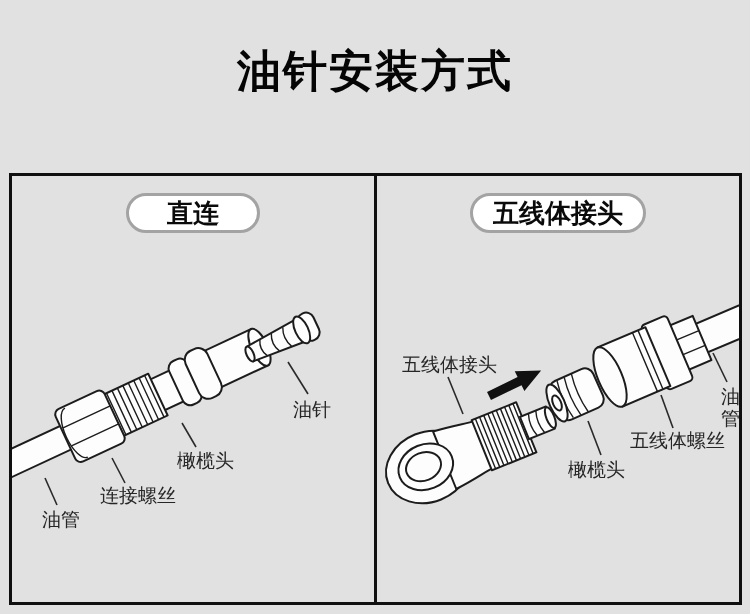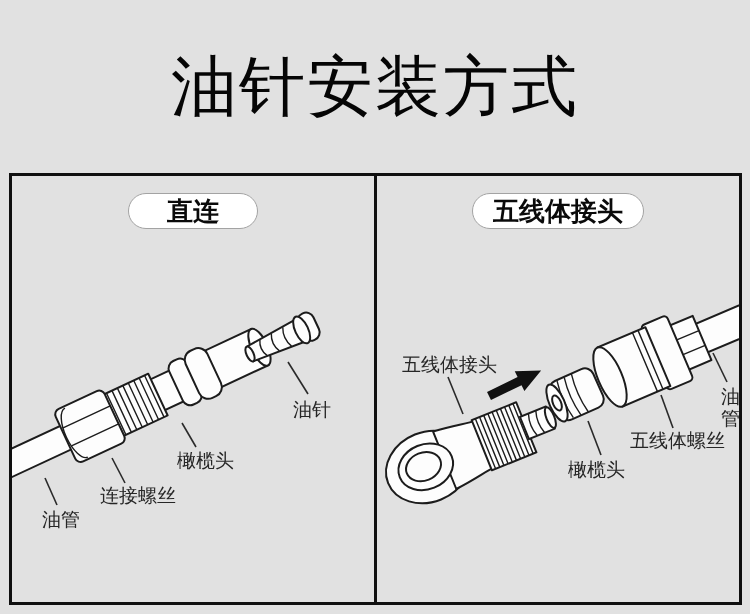--- a/index.html
+++ b/index.html
@@ -5,36 +5,36 @@
   html,body{margin:0;padding:0;}
   body{
     width:750px;height:614px;
     background:#e1e1e1;
     font-family:"Liberation Sans","DejaVu Sans",sans-serif;
     position:relative;overflow:hidden;
   }
   .title{
     position:absolute;top:42px;left:0;right:0;
     text-align:center;
-    font-size:66px;font-weight:400;color:#050505;
+    font-size:44px;font-weight:700;color:#050505;
     letter-spacing:2px;
   }
   .panels{
     position:absolute;left:9px;top:173px;
     width:733px;height:432px;
     box-sizing:border-box;
     border:3px solid #0f0f0f;
     display:flex;
   }
   .panel{position:relative;height:100%;box-sizing:border-box;}
   .panel.left{width:365px;border-right:3px solid #0f0f0f;}
   .panel.right{flex:1;}
   .badge{
     position:absolute;top:17px;left:50%;transform:translateX(-50%);
-    background:#ffffff;border:1px solid #a3a3a3;border-radius:21px;
+    background:#ffffff;border:3px solid #a3a3a3;border-radius:21px;
     min-width:88px;text-align:center;
     padding:1px 20px;box-sizing:content-box;
     font-size:26px;font-weight:700;color:#0a0a0a;
     line-height:32px;white-space:nowrap;z-index:2;
   }
   .art{position:absolute;left:0;top:0;width:100%;height:100%;display:block;}
   .art .part{fill:#fdfdfd;stroke:#1c1c1c;stroke-width:2;stroke-linejoin:round;}
   .art .detail{fill:none;stroke:#1c1c1c;stroke-width:1.4;}
   .art .leader{stroke:#2a2a2a;stroke-width:1.6;}
   .art .lbl{fill:#262626;font-size:19px;font-family:"Liberation Sans","DejaVu Sans",sans-serif;}

